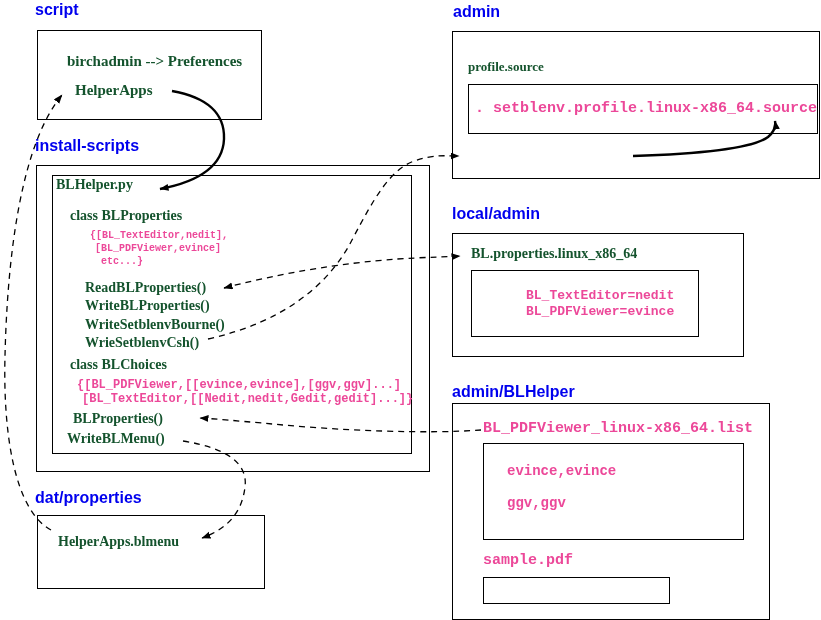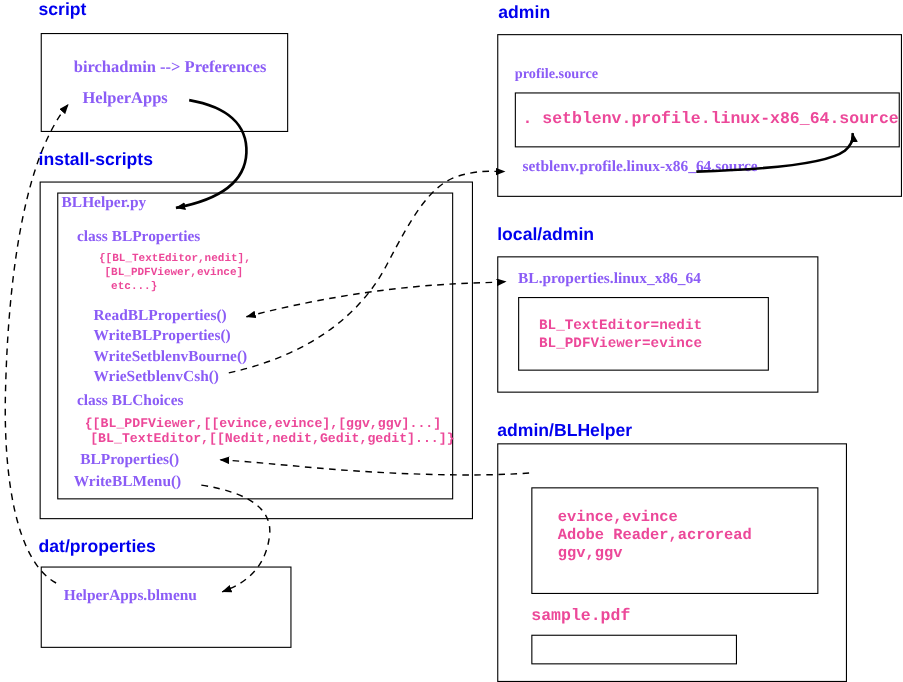--- a/index.html
+++ b/index.html
@@ -1,26 +1,26 @@
 <!DOCTYPE html>
 <html><head>
 <meta charset="utf-8">
 <style>
   html,body{margin:0;padding:0;background:#ffffff;}
   #stage{position:relative;width:821px;height:620px;background:#fff;overflow:hidden;
          font-family:"Liberation Serif",serif;}
   .box{position:absolute;border:1px solid #000;background:transparent;}
   .lbl{position:absolute;font:bold 16px "Liberation Sans",sans-serif;color:#0000ee;white-space:nowrap;line-height:1;}
-  .serif{position:absolute;font:bold 14px "Liberation Serif",serif;color:#8b5cf6;white-space:nowrap;line-height:1;}
+  .serif{position:absolute;font:bold 14px "Liberation Serif",serif;color:#14532d;white-space:nowrap;line-height:1;}
   .serif15{font-size:15px;}
   .serif13{font-size:13px;}
   .mono{position:absolute;font:bold 14px "Liberation Mono",monospace;color:#ec4899;white-space:nowrap;line-height:1;}
   .mono10{font-size:10px;}
   .mono12{font-size:12px;}
-  .mono13{font-size:13px;}
+  .mono13{font-size:13px;margin-left:36px;}
   .mono15{font-size:15px;}
   svg#wires{position:absolute;left:0;top:0;pointer-events:none;}
   .wire-dashed{fill:none;stroke:#000;stroke-width:1.3;stroke-dasharray:6 5;}
   .wire-solid{fill:none;stroke:#000;stroke-width:2.4;}
 </style>
 </head>
 <body>
 
 <div id="stage">
 
@@ -49,32 +49,31 @@
   <span class="serif" style="left:70px;top:358px">class BLChoices</span>
   <span class="mono mono12" style="left:82px;top:393px">[BL_TextEditor,[[Nedit,nedit,Gedit,gedit]...]}</span>
   <span class="mono mono12" style="left:77px;top:379px">{[BL_PDFViewer,[[evince,evince],[ggv,ggv]...]</span>
   <span class="serif" style="left:73px;top:412px">BLProperties()</span>
   <span class="serif" style="left:67px;top:432px">WriteBLMenu()</span>
 
   <div class="box" style="left:452px;top:31px;width:366px;height:146px"></div>
   <span class="serif serif13" style="left:468px;top:60px">profile.source</span>
   <div class="box" style="left:468px;top:84px;width:348px;height:48px"></div>
   <span class="mono mono15" style="left:475px;top:101px">. setblenv.profile.linux-x86_64.source</span>
-  <span class="serif" style="left:475px;top:145px">setblenv.profile.linux-x86_64.source</span>
 
   <div class="box" style="left:452px;top:233px;width:290px;height:122px"></div>
   <span class="serif" style="left:471px;top:247px">BL.properties.linux_x86_64</span>
   <div class="box" style="left:471px;top:270px;width:226px;height:65px"></div>
   <span class="mono mono13" style="left:490px;top:289px">BL_TextEditor=nedit</span>
   <span class="mono mono13" style="left:490px;top:305px">BL_PDFViewer=evince</span>
 
   <div class="box" style="left:452px;top:403px;width:316px;height:215px"></div>
+  <span class="mono mono15" style="left:483px;top:421px">BL_PDFViewer_linux-x86_64.list</span>
   <div class="box" style="left:483px;top:443px;width:259px;height:95px"></div>
   <span class="mono" style="left:507px;top:464px">evince,evince</span>
-  <span class="mono" style="left:507px;top:480px">Adobe Reader,acroread</span>
   <span class="mono" style="left:507px;top:496px">ggv,ggv</span>
   <span class="mono mono15" style="left:483px;top:553px">sample.pdf</span>
   <div class="box" style="left:483px;top:577px;width:185px;height:25px"></div>
 
   <div class="box" style="left:37px;top:515px;width:226px;height:72px"></div>
   <span class="serif" style="left:58px;top:535px">HelperApps.blmenu</span>
 
   <svg id="wires" width="821" height="620" viewBox="0 0 821 620">
     <defs>
       <marker id="ah" markerWidth="10" markerHeight="8" refX="8.5" refY="3.5" orient="auto" markerUnits="userSpaceOnUse">

